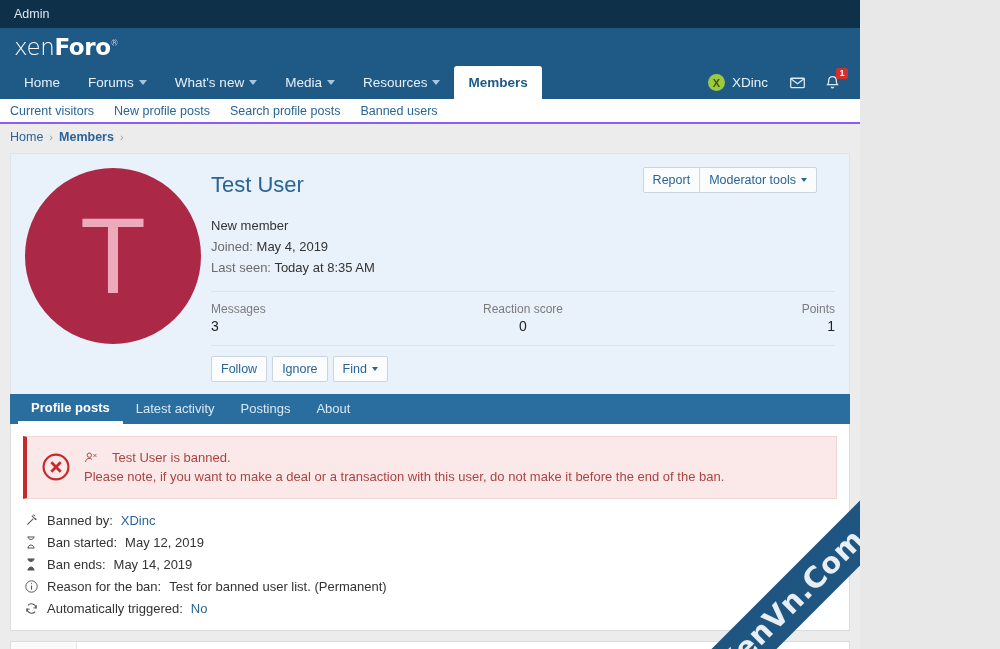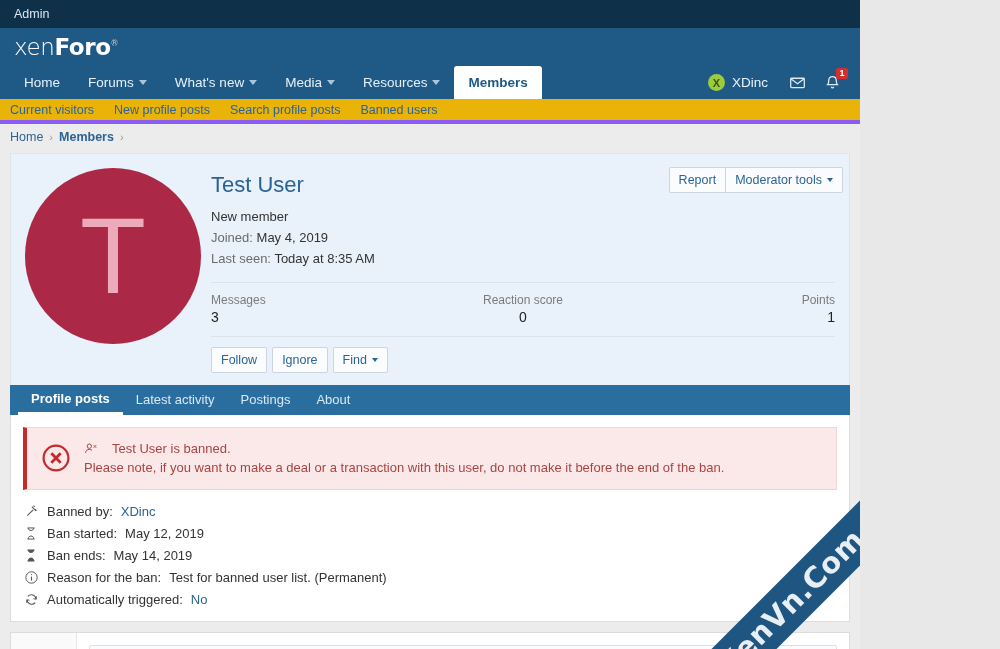--- a/index.html
+++ b/index.html
@@ -69,22 +69,22 @@
     border-radius: 2px; padding: 0 2px; font-weight: bold;
   }
   .nav-search {
     display: flex; align-items: center; gap: 7px; padding: 0 12px 0 14px;
     color: #eaf2f8; font-size: 13.5px; height: 33px;
     border-left: 1px solid #36719c;
   }
 
   
   .subnav {
-    background: #eab308; height: 25px; display: flex; align-items: center;
-    padding: 0 10px; gap: 20px; border-bottom: 4px solid #8b5cf6;
+    background: #ffffff; height: 25px; display: flex; align-items: center;
+    padding: 0 10px; gap: 20px; border-bottom: 2px solid #8b5cf6;
   }
   .subnav a { color: #2a6496; font-size: 12.5px; }
 
   
   .breadcrumb {
     height: 26px; display: flex; align-items: center; padding: 0 10px; gap: 6px;
     background: #ececec; font-size: 12.5px;
   }
   .breadcrumb a { color: #2a6496; }
   .breadcrumb a.strong { font-weight: bold; }
@@ -100,21 +100,21 @@
     position: absolute; left: 14px; top: 14px;
     width: 176px; height: 176px; border-radius: 50%; background: #ab2846;
     color: #edaabb; font-size: 108px; font-weight: 300;
     display: flex; align-items: center; justify-content: center;
     font-family: "Liberation Sans", sans-serif; line-height: 1;
   }
   .profile-main { margin-left: 186px; padding-top: 5px; }
   .user-name {
     color: #2a6496; font-size: 22px; font-weight: normal; line-height: 1.25;
   }
-  .user-title { font-size: 13px; color: #333; margin-top: 10px; }
+  .user-title { font-size: 13px; color: #333; margin-top: 19px; }
   .user-meta { font-size: 13px; color: #6b6b6b; margin-top: 6px; }
   .user-meta b { color: #333; font-weight: normal; }
   .stats-row {
     display: flex; margin-top: 16px; border-top: 1px solid #dbe3ec;
     padding-top: 10px;
   }
   .stat { flex: 1; }
   .stat.c { text-align: center; }
   .stat.r { text-align: right; }
   .stat-label { font-size: 12px; color: #7b7b7b; }
@@ -126,21 +126,21 @@
   .btn {
     background: #fbfcfd; border: 1px solid #ccd5de; border-radius: 2px;
     color: #2a6496; font-size: 12.5px; padding: 4px 9px; line-height: 1.3;
     display: inline-flex; align-items: center; gap: 5px;
   }
   .caret-sm {
     width: 0; height: 0; border-left: 3.5px solid transparent;
     border-right: 3.5px solid transparent; border-top: 4.5px solid #2a6496;
   }
   .mod-tools {
-    position: absolute; top: 13px; right: 6px; display: flex; margin-left: 24px;
+    position: absolute; top: 13px; right: 32px; display: flex; margin-left: 24px;
   }
   .mod-tools .btn { border-radius: 0; margin-left: -1px; }
   .mod-tools .btn:first-child { border-radius: 2px 0 0 2px; margin-left: 0; }
   .mod-tools .btn:last-child { border-radius: 0 2px 2px 0; }
 
   
   .tab-strip {
     margin: 0 10px; background: #2a6ea0; height: 30px; display: flex;
     align-items: stretch; padding: 0 0 0 8px;
   }

